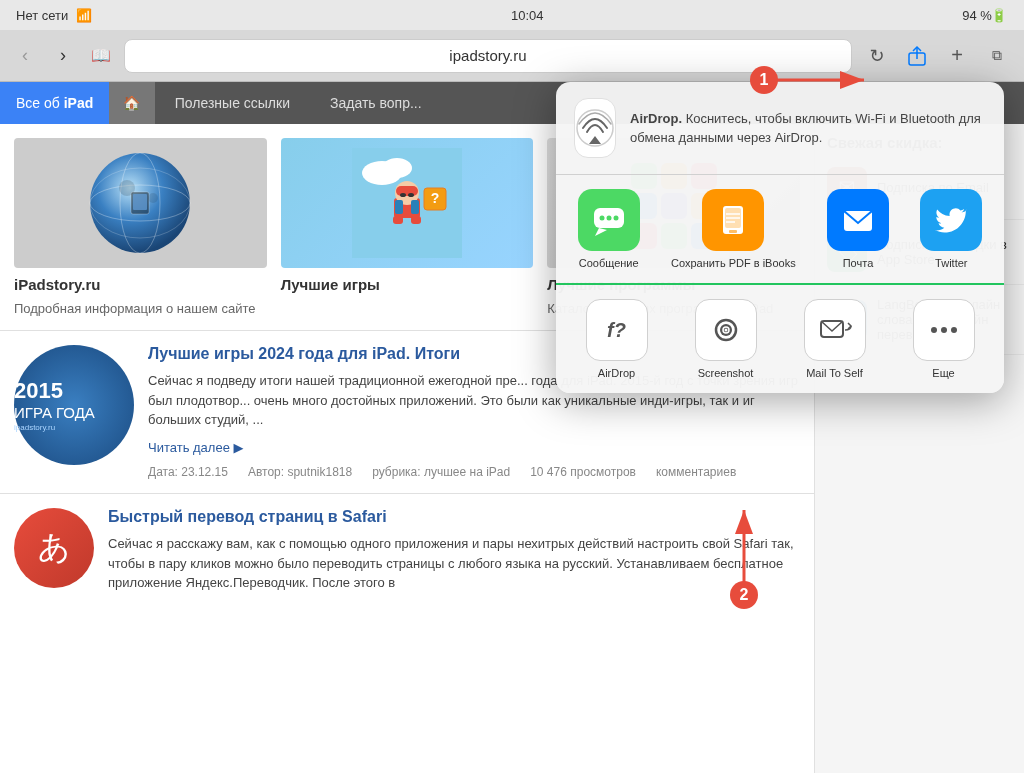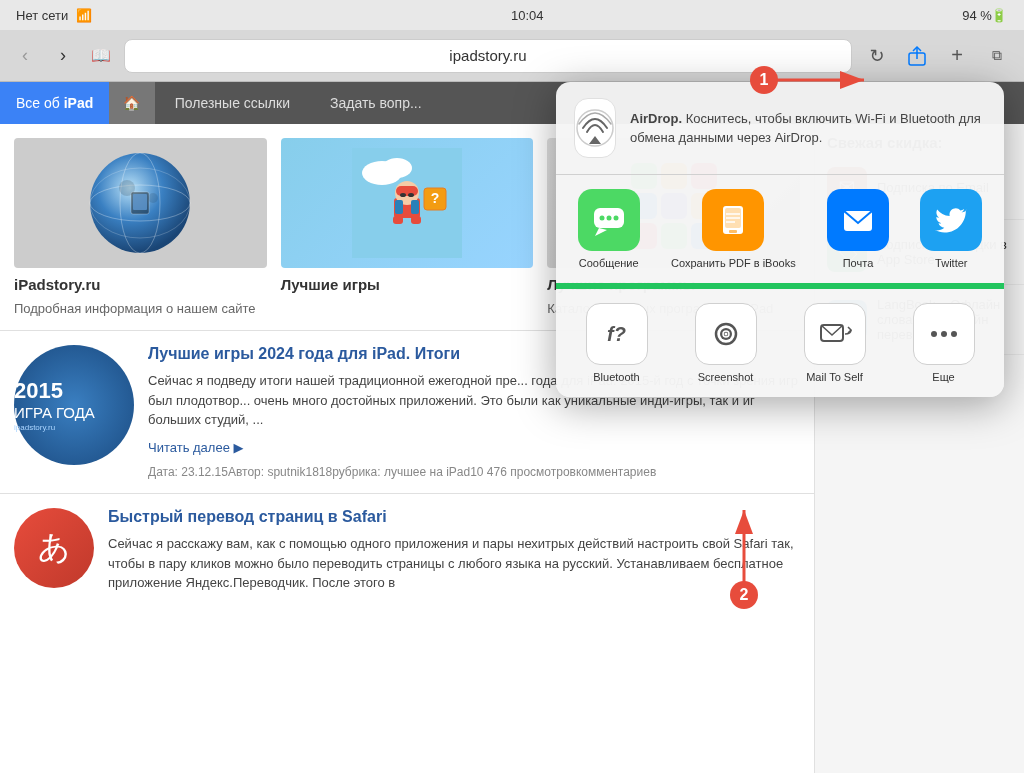--- a/index.html
+++ b/index.html
@@ -168,21 +168,21 @@
       display: flex; align-items: flex-start; justify-content: center;
       flex-direction: column;
       color: white;
       font-size: 11px;
       text-align: center;
     }
     .article-content { flex: 1; }
     .article-title { font-size: 16px; font-weight: bold; color: #2b5a9e; margin-bottom: 8px; }
     .article-text { font-size: 13px; color: #444; line-height: 1.5; margin-bottom: 8px; }
     .article-text a { color: #2b5a9e; text-decoration: none; }
-    .article-meta { font-size: 12px; color: #888; display: flex; flex-wrap: wrap; }
+    .article-meta { font-size: 12px; color: #888; display: flex; gap: 20px; flex-wrap: wrap; }
 
     
     #article2-row {
       display: flex;
       padding: 14px;
       gap: 14px;
     }
     .article2-badge {
       width: 80px; min-width: 80px; height: 80px;
       background: linear-gradient(135deg, #e74c3c, #c0392b);
@@ -244,21 +244,21 @@
       font-size: 32px;
     }
     #airdrop-text { font-size: 13px; color: #444; line-height: 1.5; }
 
     
     #share-icons-row {
       display: flex;
       padding: 14px 10px;
       gap: 8px;
       justify-content: space-around;
-      border-bottom: 6px solid #22c55e;
+      border-bottom: 2px solid #22c55e;
     }
     .share-icon-item {
       display: flex; flex-direction: column; align-items: center; gap: 6px;
       cursor: pointer;
     }
     .share-icon-box {
       width: 62px; height: 62px;
       border-radius: 14px;
       display: flex; align-items: center; justify-content: center;
       font-size: 32px;
@@ -544,21 +544,21 @@
       <div class="share-icon-label">Twitter</div>
     </div>
   </div>
 
   <div id="action-icons-row">
 
     <div class="action-icon-item">
       <div class="action-icon-box">
         <span style="font-size:20px;color:#555;font-style:italic;font-weight:bold;">f?</span>
       </div>
-      <div class="action-icon-label">Bluetooth</div>
+      <div class="action-icon-label">AirDrop</div>
     </div>
 
     <div class="action-icon-item">
       <div class="action-icon-box">
         <svg width="36" height="36" viewBox="0 0 36 36">
           <circle cx="18" cy="18" r="10" fill="none" stroke="#555" stroke-width="2.5"></circle>
           <circle cx="18" cy="18" r="6" fill="#555"></circle>
           <circle cx="18" cy="18" r="3" fill="none" stroke="white" stroke-width="1.5"></circle>
           <circle cx="18" cy="18" r="1.5" fill="white"></circle>
         </svg>

